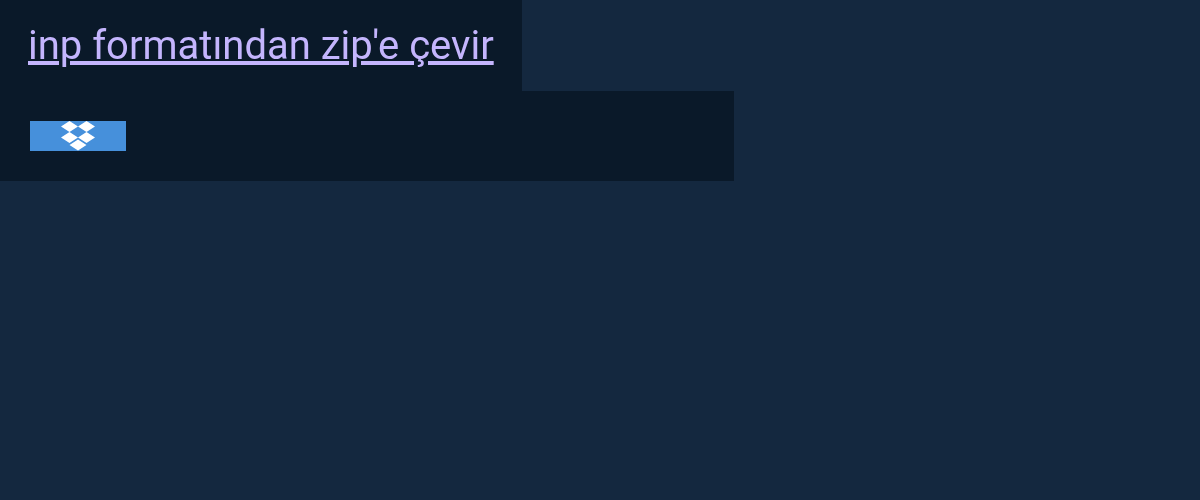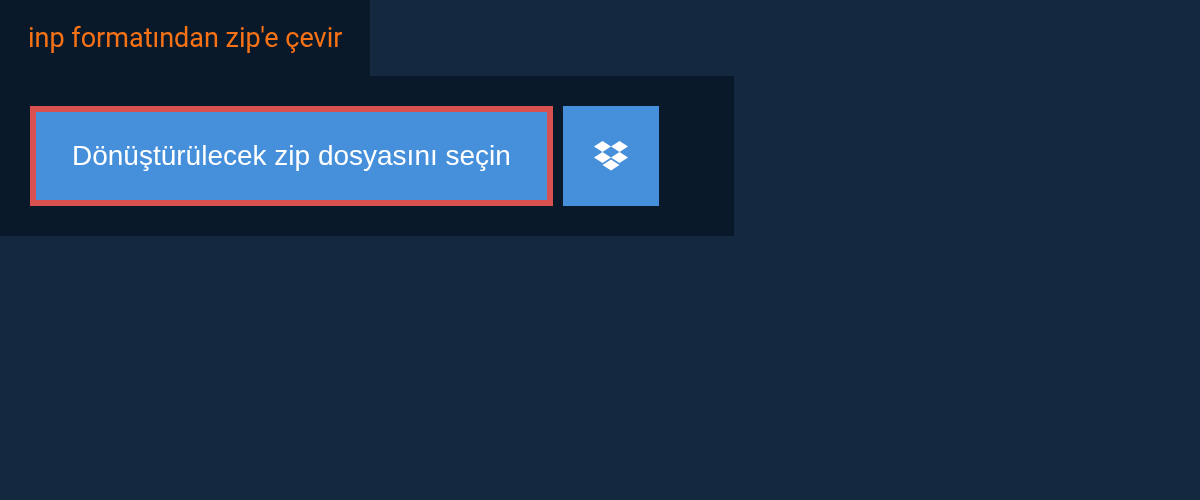--- a/index.html
+++ b/index.html
@@ -13,23 +13,24 @@
       background-color: #14283f;
       font-family: -apple-system, BlinkMacSystemFont, "Segoe UI", Roboto, Helvetica, Arial, sans-serif;
       overflow: hidden;
     }
     .header {
       background-color: #0a1929;
       padding: 22px 28px;
       width: fit-content;
     }
     .header-title {
-      color: #f97316;
-      font-size: 27px;
+      color: #c4b5fd;
+      font-size: 40px;
       font-weight: 400;
+      text-decoration: underline;
     }
     .content-panel {
       background-color: #0a1929;
       padding: 30px;
       margin-top: 0;
       width: 734px;
     }
     .button-row {
       display: flex;
       gap: 10px;
@@ -62,20 +63,19 @@
   </style>
 </head>
 <body>
 
 <div class="header">
   <div class="header-title">inp formatından zip'e çevir</div>
 </div>
 
 <div class="content-panel">
   <div class="button-row">
-    <button class="file-select-button">Dönüştürülecek zip dosyasını seçin</button>
     <div class="dropbox-button">
       <svg class="dropbox-icon" viewBox="0 0 34 30">
         <path d="M8.5 0 L17 5.5 L8.5 11 L0 5.5 Z M25.5 0 L34 5.5 L25.5 11 L17 5.5 Z M0 16.5 L8.5 11 L17 16.5 L8.5 22 Z M25.5 11 L34 16.5 L25.5 22 L17 16.5 Z M8.5 24 L17 18.5 L25.5 24 L17 29.5 Z"></path>
       </svg>
     </div>
   </div>
 </div>
 
 </body></html>

